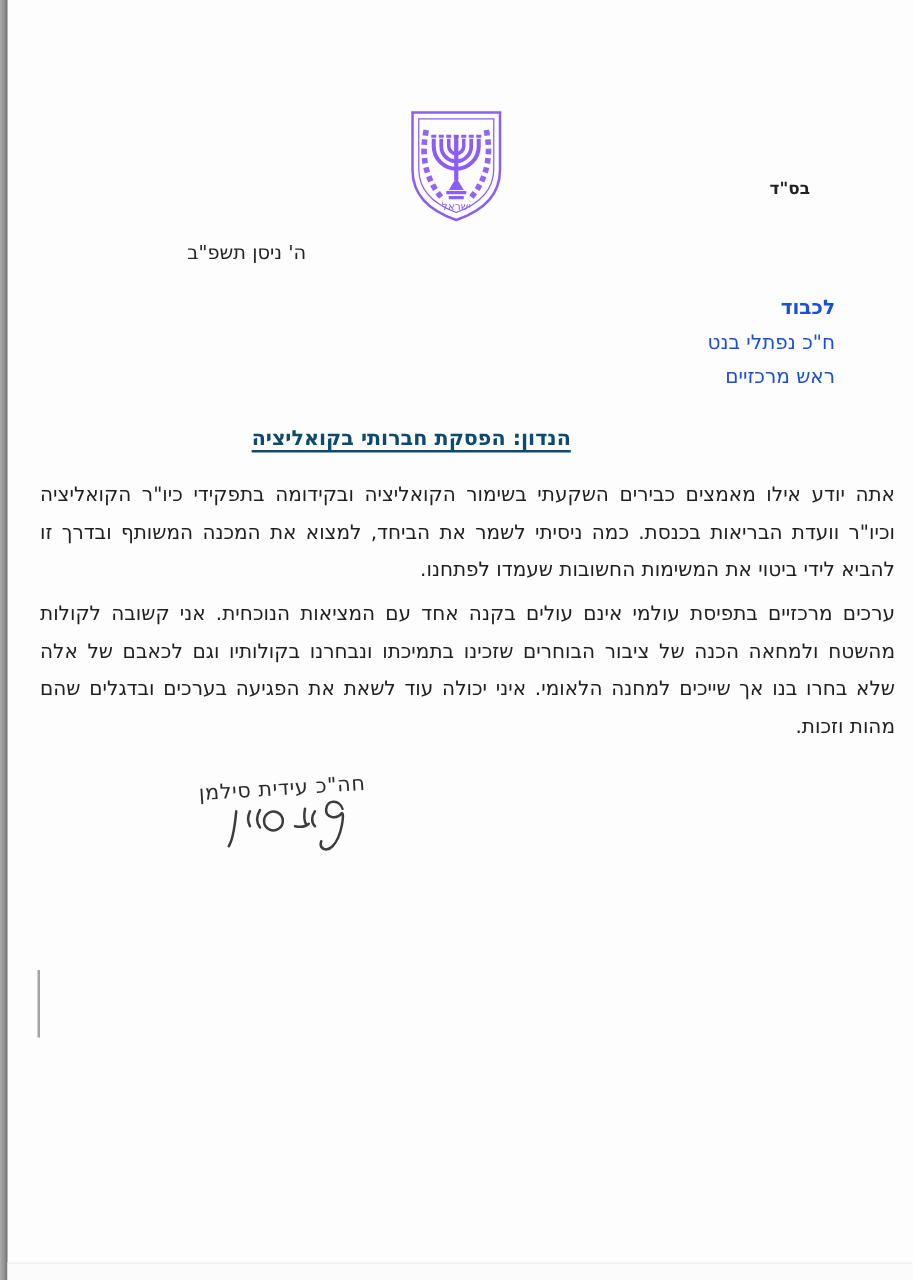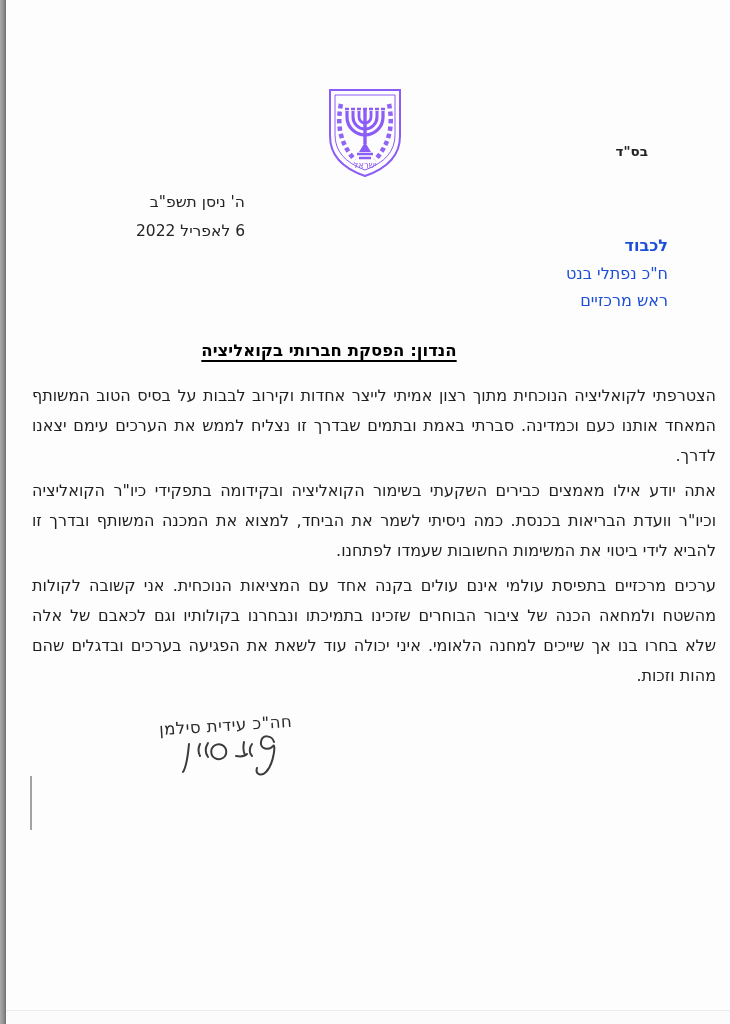--- a/index.html
+++ b/index.html
@@ -36,21 +36,21 @@
     white-space:nowrap;
   }
   .recipient{
     position:absolute;top:232px;right:62px;
     direction:rtl;text-align:right;font-size:16px;line-height:27.5px;color:#1d4ed8;
     white-space:nowrap;
   }
   .recipient .salutation{font-weight:bold;}
   .subject{
     position:absolute;top:341px;left:0;width:658px;text-align:center;
-    direction:rtl;font-size:16.5px;font-weight:bold;color:#000000;
+    direction:rtl;font-size:16.5px;font-weight:bold;color:#0c4a6e;
   }
   .subject span{
     text-decoration:underline;text-underline-offset:4px;
     text-decoration-thickness:1.5px;
   }
   .letter-body{
     position:absolute;top:381px;left:32px;right:14px;
     direction:rtl;text-align:justify;
     font-size:16px;line-height:30px;color:#1f1f1f;
   }
@@ -96,35 +96,33 @@
     <path d="M71,20 C76,44 70,62 57,76" fill="none" stroke="currentColor" stroke-width="4.5" stroke-dasharray="4.5 3" opacity="0.95"></path>
 
     <text x="47" y="84" text-anchor="middle" font-size="8.5" fill="currentColor">ישראל</text>
   </svg>
 </div>
 
 <div class="bsd">בס"ד</div>
 
 <div class="date-block">
   <div>ה' ניסן תשפ"ב</div>
-  <div>6 לאפריל 2022</div>
 </div>
 
 <div class="recipient">
   <div class="salutation">לכבוד</div>
   <div>ח"כ נפתלי בנט</div>
   <div>ראש מרכזיים</div>
 </div>
 
 <div class="subject">
   <span>הנדון: הפסקת חברותי בקואליציה</span>
 </div>
 
 <div class="letter-body">
-  <p>הצטרפתי לקואליציה הנוכחית מתוך רצון אמיתי לייצר אחדות וקירוב לבבות על בסיס הטוב המשותף המאחד אותנו כעם וכמדינה. סברתי באמת ובתמים שבדרך זו נצליח לממש את הערכים עימם יצאנו לדרך.</p>
   <p>אתה יודע אילו מאמצים כבירים השקעתי בשימור הקואליציה ובקידומה בתפקידי כיו"ר הקואליציה וכיו"ר וועדת הבריאות בכנסת. כמה ניסיתי לשמר את הביחד, למצוא את המכנה המשותף ובדרך זו להביא לידי ביטוי את המשימות החשובות שעמדו לפתחנו.</p>
   <p>ערכים מרכזיים בתפיסת עולמי אינם עולים בקנה אחד עם המציאות הנוכחית. אני קשובה לקולות מהשטח ולמחאה הכנה של ציבור הבוחרים שזכינו בתמיכתו ונבחרנו בקולותיו וגם לכאבם של אלה שלא בחרו בנו אך שייכים למחנה הלאומי. איני יכולה עוד לשאת את הפגיעה בערכים ובדגלים שהם מהות וזכות.</p>
 
   <div class="signature">
     <span class="signature-name">חה"כ עידית סילמן</span>
     <svg class="signature-scrawl" width="170" height="44" viewBox="0 0 170 44" aria-hidden="true">
       <g fill="none" stroke="currentColor" stroke-width="2" stroke-linecap="round">
         <path d="M158,10 c-2,-7 -12,-8 -13,0 c-1,7 8,9 12,4 c3,-4 1,18 -7,26 c-5,5 -11,2 -9,-4"></path>
         <path d="M136,12 c-3,4 -3,9 0,12"></path>
         <path d="M128,10 c-1,5 -1,9 1,13"></path>

